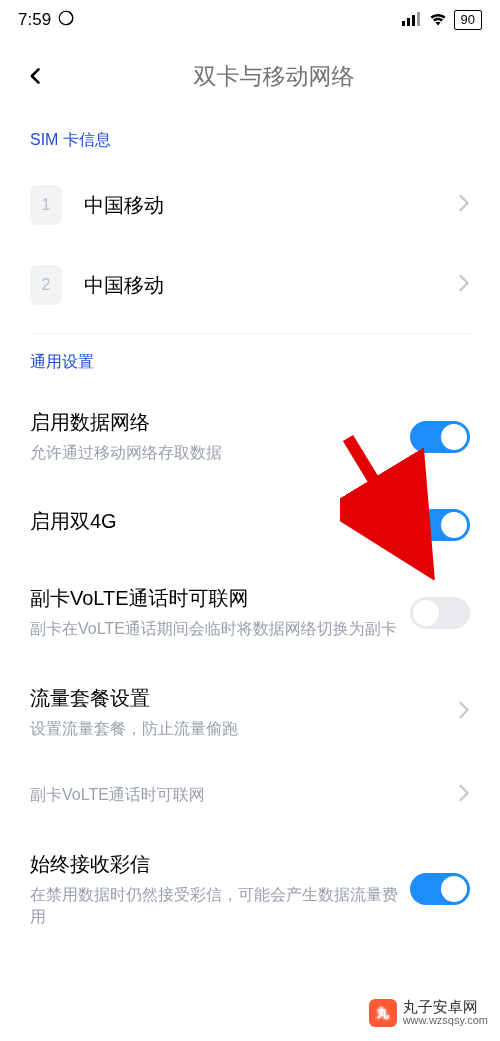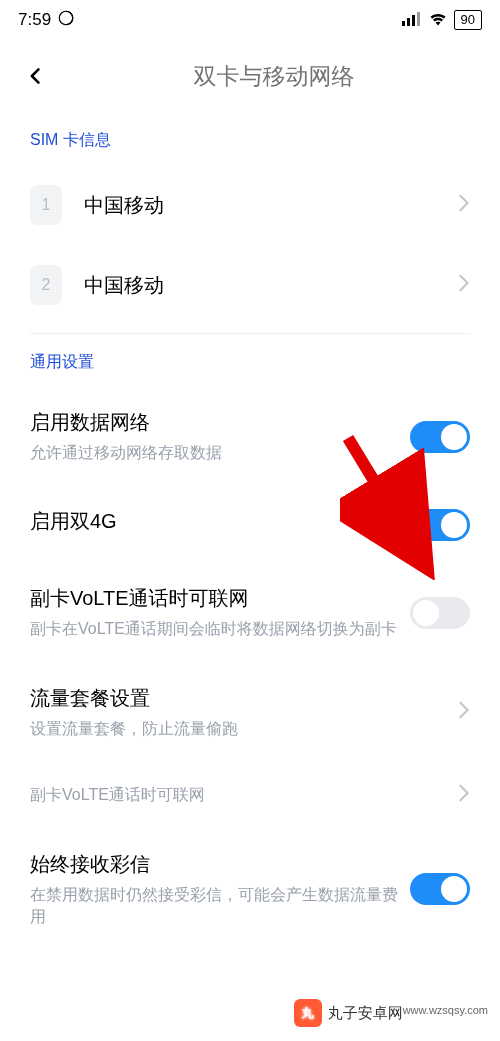--- a/index.html
+++ b/index.html
@@ -153,21 +153,21 @@
       height: 28px;
       background: #ff5a33;
       border-radius: 6px;
       display: flex;
       align-items: center;
       justify-content: center;
       color: #fff;
       font-size: 12px;
       font-weight: bold;
     }
-    .watermark-text { display:flex; flex-direction:row; line-height:1.05; }
+    .watermark-text { display:flex; flex-direction:column; line-height:1.05; }
     .watermark-sub { font-size: 11px; color:#666; }
   </style>
 </head>
 <body>
 
 <div class="status-bar">
   <div class="status-left">
     <span>7:59</span>
     <span>
       <svg width="18" height="18" viewBox="0 0 24 24" fill="none" stroke="#000" stroke-width="1.6">

